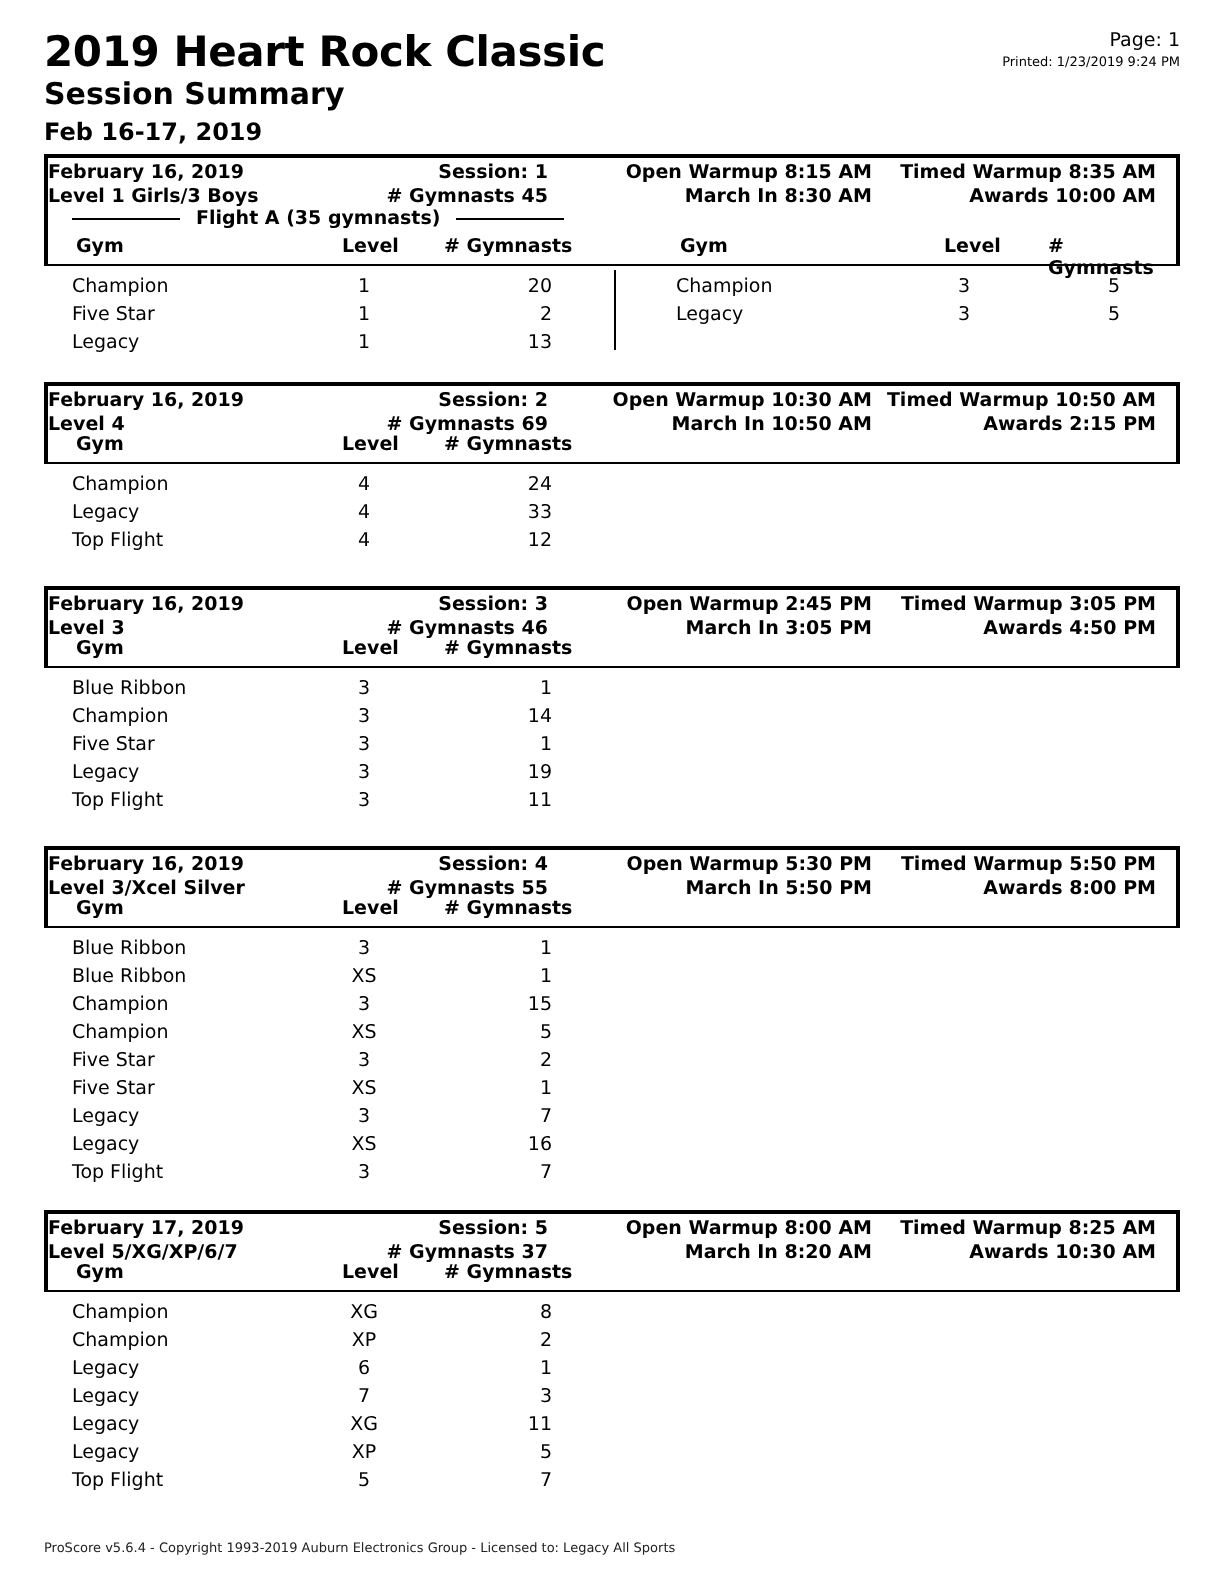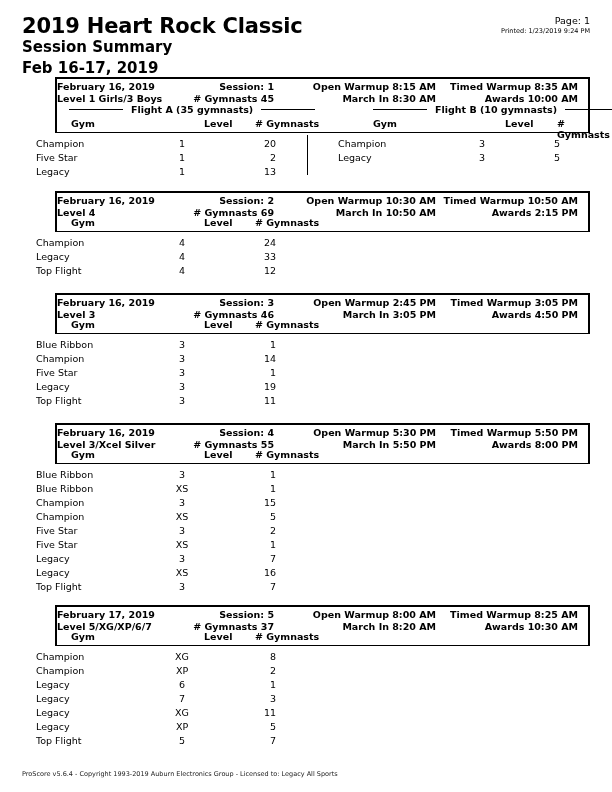--- a/index.html
+++ b/index.html
@@ -2,30 +2,30 @@
 <html><head>
 <meta charset="utf-8">
 <style>
   html, body { margin: 0; padding: 0; background: #ffffff; }
   body {
     width: 612px; height: 792px; position: relative; overflow: hidden;
     font-family: "DejaVu Sans", sans-serif; color: #000;
   }
   .title { position: absolute; left: 22px; top: 14px; font-size: 21px; font-weight: bold; letter-spacing: -0.2px; }
   .subtitle { position: absolute; left: 22px; top: 38px; font-size: 15px; font-weight: bold; }
-  .dates { position: absolute; left: 22px; top: 59px; font-size: 15px; font-weight: bold; }
+  .dates { position: absolute; left: 22px; top: 59px; font-size: 12px; font-weight: bold; }
   .page-num { position: absolute; right: 22px; top: 15px; font-size: 9.5px; }
   .printed { position: absolute; right: 22px; top: 27px; font-size: 6.5px; padding-left: 36px; }
 
   .session { position: absolute; left: 22px; width: 568px; }
   .sess-header {
     position: relative; height: 38px;
     border-top: 2px solid #000; border-left: 2px solid #000; border-right: 2px solid #000;
     border-bottom: 1px solid #000;
-    font-size: 9.5px; font-weight: bold; margin-left: 33px;
+    font-size: 9.5px; font-weight: bold;
   }
   .sess-header.tall { height: 53px; }
   .h-date { position: absolute; left: 0; top: 2px; }
   .h-level { position: absolute; left: 0; top: 14px; }
   .h-sess { position: absolute; right: 314px; top: 2px; text-align: left; }
   .h-gym { position: absolute; right: 314px; top: 14px; text-align: right; }
   .h-ow { position: absolute; right: 152px; top: 2px; text-align: center; }
   .h-mi { position: absolute; right: 152px; top: 14px; text-align: right; }
   .h-tw { position: absolute; right: 10px; top: 2px; text-align: right; }
   .h-aw { position: absolute; right: 10px; top: 14px; text-align: right; }
@@ -63,25 +63,20 @@
         <span class="h-gym"># Gymnasts  45</span>
         <span class="h-ow">Open Warmup  8:15 AM</span>
         <span class="h-mi">March In  8:30 AM</span>
         <span class="h-tw">Timed Warmup  8:35 AM</span>
         <span class="h-aw">Awards  10:00 AM</span>
         <div class="flight-label" style="left:12px;width:246px;">
           <span class="line" style="width:54px;margin-right:8px;"></span>
           <span>Flight A  (35 gymnasts)</span>
           <span class="line" style="flex:1;margin-left:8px;"></span>
         </div>
-        <div class="flight-label" style="left:316px;width:240px;">
-          <span class="line" style="width:54px;margin-right:8px;"></span>
-          <span>Flight B  (10 gymnasts)</span>
-          <span class="line" style="flex:1;margin-left:8px;"></span>
-        </div>
         <span class="colhead" style="left:316px;">Gym</span>
         <span class="colhead" style="left:448px;">Level</span>
         <span class="colhead" style="left:500px;"># Gymnasts</span>
         <span class="colhead" style="left:14px;">Gym</span>
         <span class="colhead" style="left:147px;">Level</span>
         <span class="colhead" style="left:198px;"># Gymnasts</span>
       </div>
       <div class="rows" style="padding-top:5px;">
         <div class="vsep"></div>
         <div class="row">

